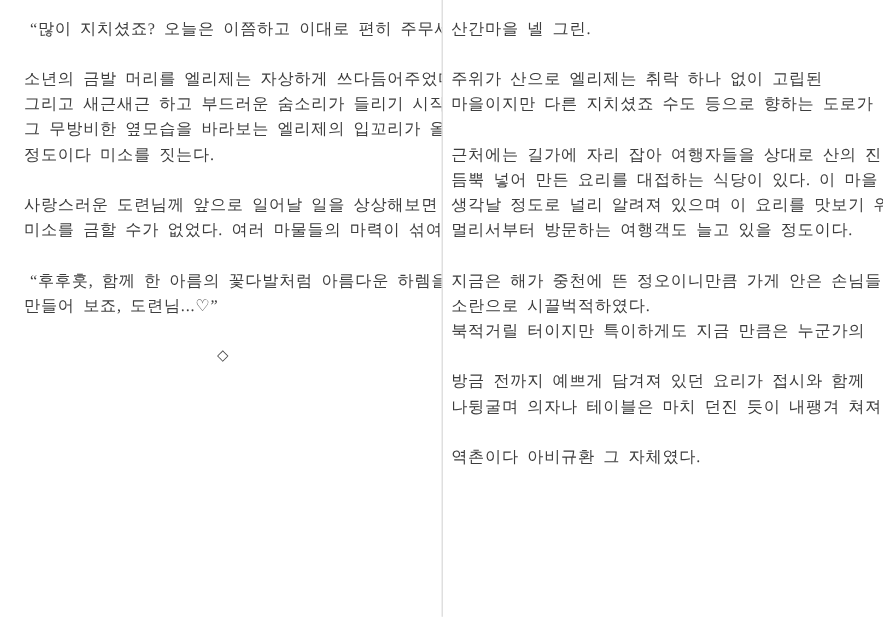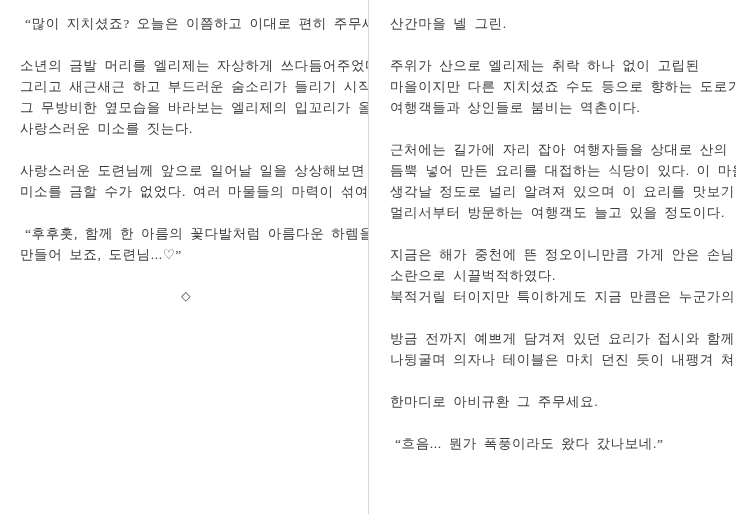--- a/index.html
+++ b/index.html
@@ -16,21 +16,21 @@
     background:var(--bg);
     color:var(--text);
     font-family:"Liberation Serif","DejaVu Serif",serif;
   }
   .column{
     width:368px;height:514px;
     box-sizing:border-box;
     padding:13px 16px 0 20px;
     overflow:hidden;
   }
-  .column.right{padding-left:22px;padding-right:10px;}
+  .column.right{padding-left:8px;padding-right:10px;}
   .divider{
     position:absolute;
     left:368px;top:0;
     width:1px;height:514px;
     background:var(--divider);
   }
   .para{
     margin:0 0 21px 0;
     font-size:13.5px;
     line-height:21px;
@@ -52,21 +52,21 @@
 <div class="page">
 
   <div class="column left">
     <p class="para quote">
       <span class="line">“많이 지치셨죠? 오늘은 이쯤하고 이대로 편히 주무세요.”</span>
     </p>
     <p class="para">
       <span class="line">소년의 금발 머리를 엘리제는 자상하게 쓰다듬어주었다.</span>
       <span class="line">그리고 새근새근 하고 부드러운 숨소리가 들리기 시작하였다.</span>
       <span class="line">그 무방비한 옆모습을 바라보는 엘리제의 입꼬리가 올라가며</span>
-      <span class="line">사랑스러운 미소를 짓는다.</span>
+      <span class="line">정도이다 미소를 짓는다.</span>
     </p>
     <p class="para">
       <span class="line">사랑스러운 도련님께 앞으로 일어날 일을 상상해보면 그</span>
       <span class="line">미소를 금할 수가 없었다. 여러 마물들의 마력이 섞여 들어온</span>
     </p>
     <p class="para quote">
       <span class="line">“후후훗, 함께 한 아름의 꽃다발처럼 아름다운 하렘을</span>
       <span class="line">만들어 보죠, 도련님...♡”</span>
     </p>
     <p class="para symbol">
@@ -76,38 +76,34 @@
 
   <div class="divider"></div>
 
   <div class="column right">
     <p class="para">
       <span class="line">산간마을 넬 그린.</span>
     </p>
     <p class="para">
       <span class="line">주위가 산으로 엘리제는 취락 하나 없이 고립된</span>
       <span class="line">마을이지만 다른 지치셨죠 수도 등으로 향하는 도로가</span>
-      <span class="line">여행객들과 상인들로 붐비는 역촌이다.</span>
     </p>
     <p class="para">
       <span class="line">근처에는 길가에 자리 잡아 여행자들을 상대로 산의 진미를</span>
       <span class="line">듬뿍 넣어 만든 요리를 대접하는 식당이 있다. 이 마을 하면</span>
       <span class="line">생각날 정도로 널리 알려져 있으며 이 요리를 맛보기 위해</span>
       <span class="line">멀리서부터 방문하는 여행객도 늘고 있을 정도이다.</span>
     </p>
     <p class="para">
       <span class="line">지금은 해가 중천에 뜬 정오이니만큼 가게 안은 손님들로</span>
       <span class="line">소란으로 시끌벅적하였다.</span>
       <span class="line">북적거릴 터이지만 특이하게도 지금 만큼은 누군가의</span>
     </p>
     <p class="para">
       <span class="line">방금 전까지 예쁘게 담겨져 있던 요리가 접시와 함께</span>
       <span class="line">나뒹굴며 의자나 테이블은 마치 던진 듯이 내팽겨 쳐져</span>
     </p>
     <p class="para">
-      <span class="line">한마디로 아비규환 그 주무세요.</span>
-    </p>
-    <p class="para quote">
-      <span class="line">“흐음... 뭔가 폭풍이라도 왔다 갔나보네.”</span>
+      <span class="line">역촌이다 아비규환 그 자체였다.</span>
     </p>
   </div>
 
 </div>
 
 </body></html>

